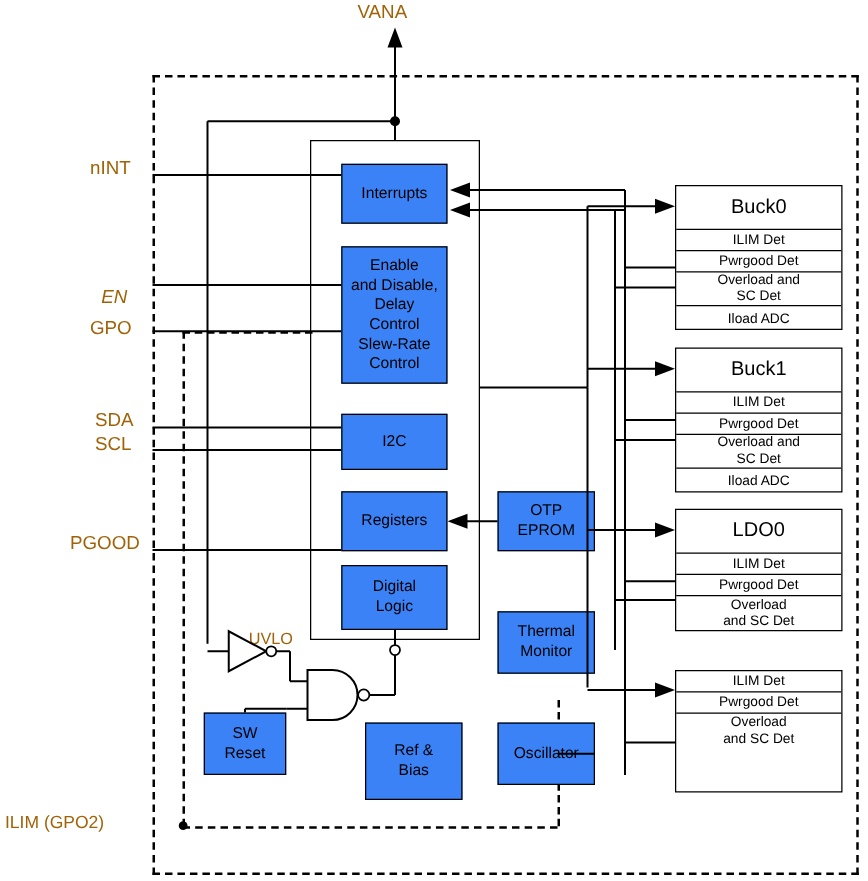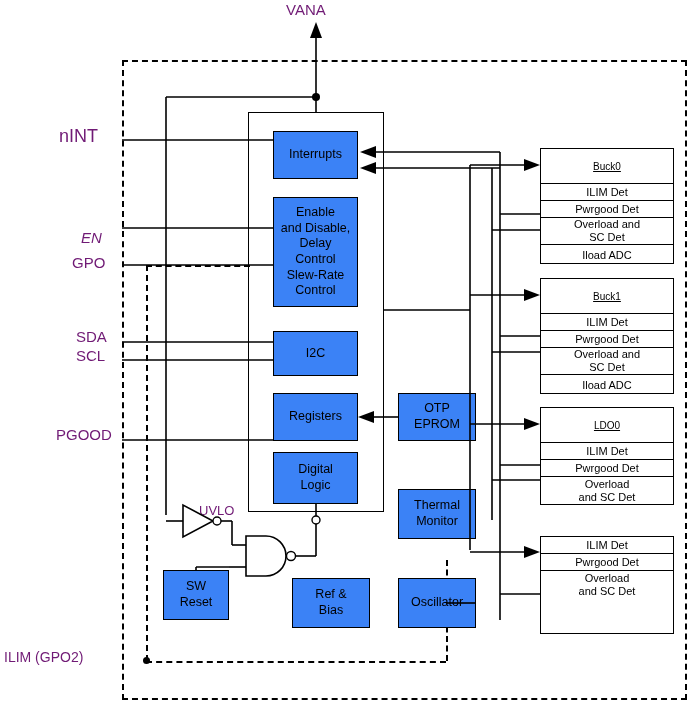--- a/index.html
+++ b/index.html
@@ -13,21 +13,21 @@
   #diagram {
     position: relative;
     width: 694px;
     height: 705px;
     background: #ffffff;
     overflow: hidden;
   }
   .lbl {
     position: absolute;
     font-size: 14px;
-    color: #701a75;
+    color: #a16207;
     white-space: nowrap;
     line-height: 1.1;
   }
   .box {
     position: absolute;
     border: 1.5px solid #000;
     background: #3b82f6;
     box-sizing: border-box;
     display: flex;
     align-items: center;
@@ -72,42 +72,41 @@
     position: absolute;
     border: 1.5px solid #000;
     box-sizing: border-box;
     background: #fff;
   }
   .stack .title {
     height: 34px;
     display: flex;
     align-items: center;
     justify-content: center;
-    font-size: 10px;
+    font-size: 16px;
     border-bottom: 1.5px solid #000;
-    text-decoration: underline;
   }
   .stack .row {
     display: flex;
     align-items: center;
     justify-content: center;
     font-size: 11px;
     text-align: center;
     line-height: 1.15;
     border-bottom: 1px solid #000;
   }
   .stack .row:last-child { border-bottom: none; }
 </style>
 </head>
 <body>
 
 <div id="diagram">
 
   <div class="lbl" style="left:286px; top:2px; font-size:15px;">VANA</div>
-  <div class="lbl" style="left:59px; top:127px; font-size:18px;">nINT</div>
+  <div class="lbl" style="left:72px; top:127px; font-size:15px;">nINT</div>
   <div class="lbl" style="left:81px; top:230px; font-size:15px;font-style:italic;">EN</div>
   <div class="lbl" style="left:72px; top:255px; font-size:15px;">GPO</div>
   <div class="lbl" style="left:76px; top:329px; font-size:15px;">SDA</div>
   <div class="lbl" style="left:76px; top:348px; font-size:15px;">SCL</div>
   <div class="lbl" style="left:56px; top:427px; font-size:15px;">PGOOD</div>
   <div class="lbl" style="left:4px; top:650px; font-size:14px;">ILIM (GPO2)</div>
   <div class="lbl" style="left:199px; top:504px; font-size:13px;">UVLO</div>
 
   <div class="dash-box" style="left:122px; top:60px; width:565px; height:640px;"></div>
 
@@ -152,21 +151,21 @@
 
   <div class="box" style="left:398px; top:489px; width:78px; height:50px; white-space:pre-line;">
     <span style="white-space:pre-line;">Thermal
 Monitor</span>
   </div>
 
   <div class="box" style="left:398px; top:578px; width:78px; height:50px;">
     <span>Oscillator</span>
   </div>
 
-  <div class="box" style="left:292px; top:578px; width:78px; height:50px; white-space:pre-line;justify-content:center;">
+  <div class="box" style="left:292px; top:578px; width:78px; height:62px; white-space:pre-line;justify-content:center;">
     <span style="white-space:pre-line;">Ref &amp;
 Bias</span>
   </div>
 
   <div class="box" style="left:163px; top:570px; width:66px; height:50px; white-space:pre-line;">
     <span style="white-space:pre-line;">SW
 Reset</span>
   </div>
 
   <div class="stack" style="left:540px; top:148px; width:134px; height:116px;">

